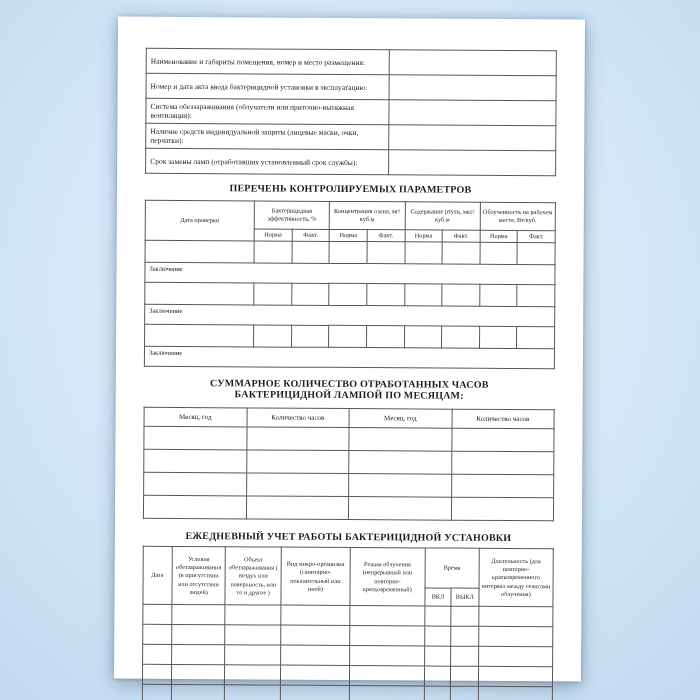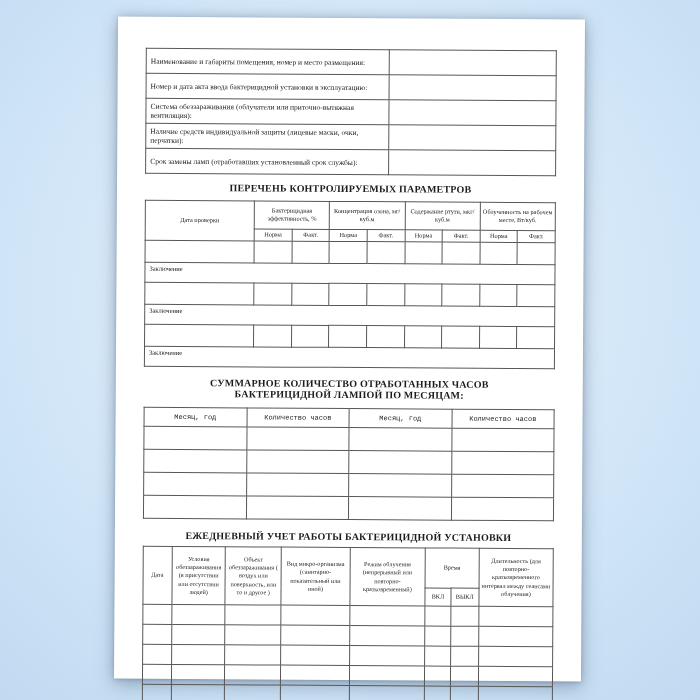--- a/index.html
+++ b/index.html
@@ -26,21 +26,21 @@
   .mt1{margin-top:8px;margin-bottom:6px;}
   .mt2{margin-top:10px;margin-bottom:7px;}
   .mt3{margin-top:11px;margin-bottom:5px;}
 
   .params-table th{font-size:6.3px;line-height:1.35;padding:1px 2px;text-align:center;vertical-align:middle;}
   .params-table .group-hdr{height:28px;}
   .params-table .sub-hdr{height:12px;}
   .params-table td.e{height:21px;}
   .params-table td.conclusion{font-size:6.5px;height:15px;vertical-align:top;text-align:left;padding:2px 4px;}
 
-  .hours-table th{font-size:7px;height:18px;text-align:center;vertical-align:middle;font-family:Liberation Mono, monospace;}
+  .hours-table th{font-size:7px;height:18px;text-align:center;vertical-align:middle;}
   .hours-table td.e{height:22px;}
 
   .daily-table th{font-size:6.2px;line-height:1.35;padding:1px 2px;text-align:center;vertical-align:middle;}
   .daily-table .main-hdr{height:40px;}
   .daily-table .sub-hdr th{height:15px;}
   .daily-table td.e{height:19px;}
 </style>
 </head>
 <body>
 

